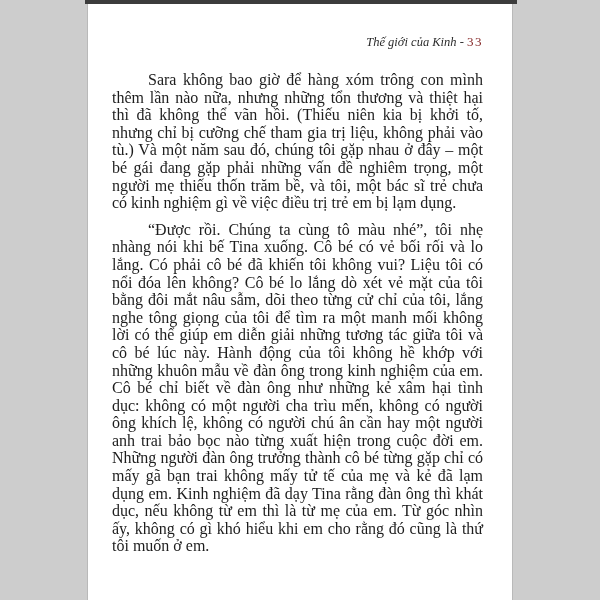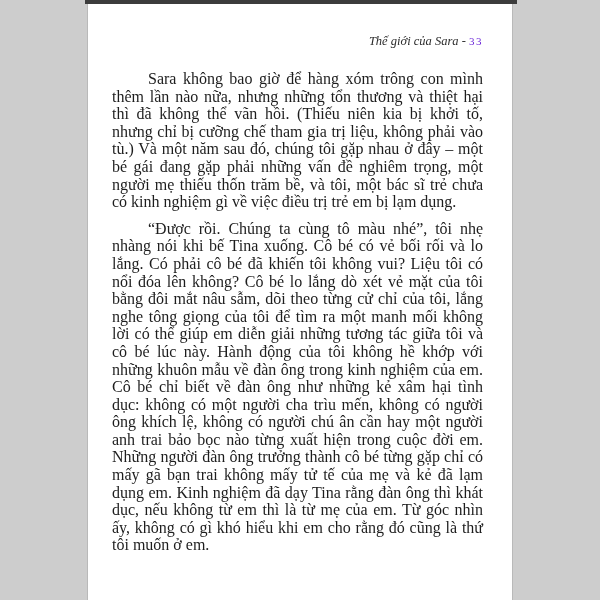--- a/index.html
+++ b/index.html
@@ -39,23 +39,23 @@
   .running-header {
     margin-top: 34px;
     text-align: right;
     font-style: italic;
     font-size: 12.5px;
     color: #2b2b2b;
     white-space: nowrap;
   }
   .running-header .page-num {
     font-style: normal;
-    font-size: 11px;
+    font-size: 13px;
     letter-spacing: 1.5px;
-    color: #6d28d9;
+    color: #7f1d1d;
   }
   .body-text {
     margin-top: 21px;
     font-size: 16px;
     line-height: 17.6px;
     color: #1d1d1d;
     text-align: justify;
     text-justify: inter-word;
   }
   .para {
@@ -65,21 +65,21 @@
   .para:last-child { margin-bottom: 0; }
 </style>
 </head>
 <body>
 
 <div class="stage">
   <div class="page">
     <div class="top-edge"></div>
     <div class="content">
       <div class="running-header">
-        <span>Thế giới của Sara</span><span> - </span><span class="page-num">33</span>
+        <span>Thế giới của Kinh</span><span> - </span><span class="page-num">33</span>
       </div>
       <div class="body-text">
         <p class="para">Sara không bao giờ để hàng xóm trông con mình thêm lần nào nữa, nhưng những tổn thương và thiệt hại thì đã không thể vãn hồi. (Thiếu niên kia bị khởi tố, nhưng chỉ bị cưỡng chế tham gia trị liệu, không phải vào tù.) Và một năm sau đó, chúng tôi gặp nhau ở đây – một bé gái đang gặp phải những vấn đề nghiêm trọng, một người mẹ thiếu thốn trăm bề, và tôi, một bác sĩ trẻ chưa có kinh nghiệm gì về việc điều trị trẻ em bị lạm dụng.</p>
         <p class="para">“Được rồi. Chúng ta cùng tô màu nhé”, tôi nhẹ nhàng nói khi bế Tina xuống. Cô bé có vẻ bối rối và lo lắng. Có phải cô bé đã khiến tôi không vui? Liệu tôi có nổi đóa lên không? Cô bé lo lắng dò xét vẻ mặt của tôi bằng đôi mắt nâu sẫm, dõi theo từng cử chỉ của tôi, lắng nghe tông giọng của tôi để tìm ra một manh mối không lời có thể giúp em diễn giải những tương tác giữa tôi và cô bé lúc này. Hành động của tôi không hề khớp với những khuôn mẫu về đàn ông trong kinh nghiệm của em. Cô bé chỉ biết về đàn ông như những kẻ xâm hại tình dục: không có một người cha trìu mến, không có người ông khích lệ, không có người chú ân cần hay một người anh trai bảo bọc nào từng xuất hiện trong cuộc đời em. Những người đàn ông trưởng thành cô bé từng gặp chỉ có mấy gã bạn trai không mấy tử tế của mẹ và kẻ đã lạm dụng em. Kinh nghiệm đã dạy Tina rằng đàn ông thì khát dục, nếu không từ em thì là từ mẹ của em. Từ góc nhìn ấy, không có gì khó hiểu khi em cho rằng đó cũng là thứ tôi muốn ở em.</p>
       </div>
     </div>
   </div>
 </div>
 
 </body></html>

